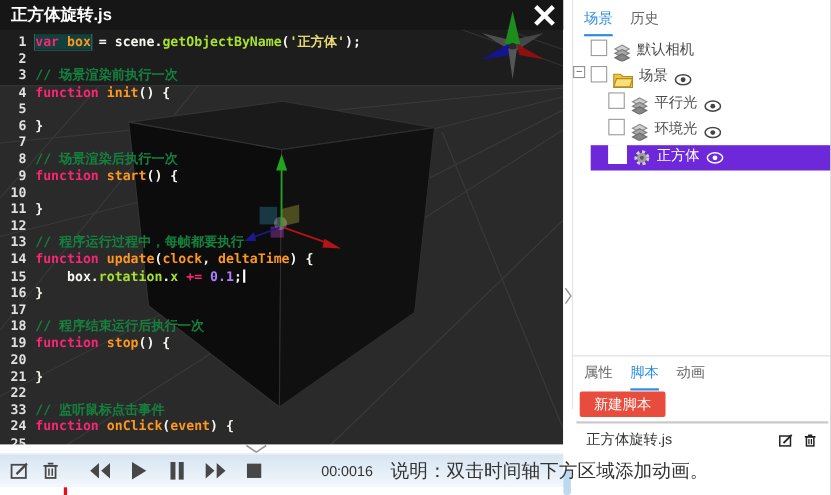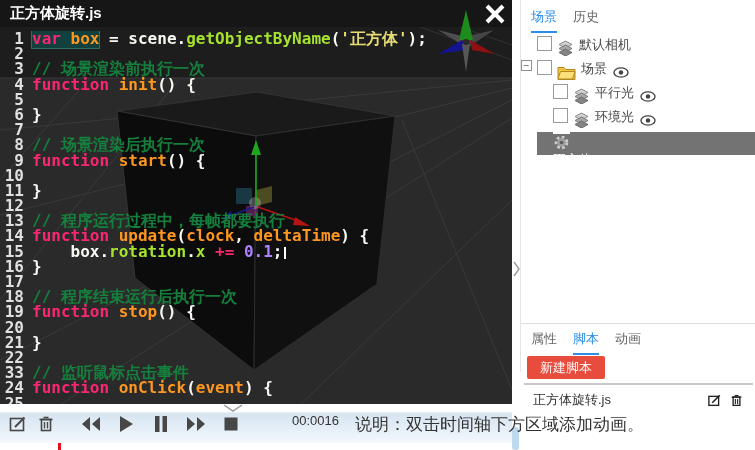--- a/index.html
+++ b/index.html
@@ -9,34 +9,34 @@
   
   .viewport{position:absolute;left:0;top:0;width:512px;height:405px;background:#272727;z-index:1;}
   .scene-svg{position:absolute;left:0;top:0;}
 
   
   .editor-titlebar{position:absolute;left:0;top:0;width:512px;height:27px;background:#161616;z-index:3;}
   .editor-title{position:absolute;left:10px;top:4px;font-size:15px;font-weight:bold;color:#fff;}
   .close-btn{position:absolute;left:482px;top:2px;width:26px;height:24px;z-index:6;cursor:pointer;}
   .nav-gizmo{position:absolute;left:432px;top:4px;z-index:4;}
   .code-overlay{position:absolute;left:0;top:31px;width:484px;height:374px;overflow:hidden;z-index:5;
-                font-family:"DejaVu Sans Mono","DejaVu Sans",monospace;font-size:16px;font-weight:bold;}
+                font-family:"DejaVu Sans Mono","DejaVu Sans",monospace;font-size:12px;font-weight:bold;}
   .code-line{white-space:pre;height:15.2px;line-height:15.2px;}
   .ln{display:inline-block;width:24px;text-align:right;padding-right:8px;color:#e0e0e0;}
   .sk{color:#f92672}.sf{color:#fd971f}.sm{color:#a6e22e}.ss{color:#e6db74}
   .sc{color:#15803d}.sn{color:#ae81ff}.sp{color:#f8f8f2}
   .selbox{background:#12403c;box-shadow:0 0 0 1px #2e6e68;}
   .cursor{display:inline-block;width:2px;height:12px;background:#fff;vertical-align:-2px;margin-left:1px;}
 
   
   .collapse-strip{position:absolute;left:0;top:404px;width:512px;height:8px;background:#fff;z-index:6;}
   .collapse-chevron{position:absolute;left:222px;top:403px;z-index:7;}
   .toolbar{position:absolute;left:0;top:412px;width:512px;height:31px;z-index:6;
            background:linear-gradient(#d6e4f1,#f3f8fc);border-top:1px solid #e8eef5;
-           display:flex;align-items:flex-start;padding-left:8px;box-sizing:border-box;}
+           display:flex;align-items:center;padding-left:8px;box-sizing:border-box;}
   .tb-icon{width:22px;height:22px;display:flex;align-items:center;justify-content:center;color:#474747;cursor:pointer;}
   .tb-div{width:1px;height:26px;background:#c3ccd6;margin:0 10px;}
   .pb-group{display:flex;align-items:center;gap:13px;margin-left:4px;}
   .tb-time{font-size:13px;color:#333;margin-left:10px;white-space:nowrap;}
   .tb-hint{font-size:17px;color:#333;margin-left:16px;white-space:nowrap;}
   .bottom-white{position:absolute;left:0;top:443px;width:512px;height:7px;background:#fff;z-index:6;}
   .playhead{position:absolute;left:58px;top:443px;width:3px;height:7px;background:#e60f1e;z-index:7;}
 
   
   .right-strip{position:absolute;left:512px;top:0;width:8px;height:450px;background:#fff;z-index:2;}
@@ -44,21 +44,21 @@
   .strip-scroll{position:absolute;left:512px;top:427px;width:7px;height:23px;background:#bcd9f0;border-radius:3px;z-index:3;}
 
   
   .right-panel{position:absolute;left:520px;top:0;width:235px;height:372px;background:#fff;
                border-left:1px solid #e3e3e3;box-sizing:border-box;z-index:2;}
   .tabs{position:absolute;left:10px;display:flex;gap:16px;}
   .tab{font-size:13px;color:#666;padding-bottom:5px;cursor:pointer;}
   .tab.active{color:#2b8ce8;border-bottom:2px solid #2b8ce8;}
   .tree{position:absolute;left:0;top:36px;right:0;}
   .tree-row{display:flex;height:24px;font-size:13px;color:#4a4a4a;cursor:pointer;}
-  .tree-row.sel{background:#737373;color:#fff;height:23px;flex-direction:column;}
+  .tree-row.sel{background:#6d28d9;color:#fff;height:23px;}
   .expander{width:11px;height:11px;border:1px solid #909090;background:#fff;color:#555;font-size:10px;
             line-height:9px;text-align:center;margin-right:5px;box-sizing:border-box;cursor:pointer;}
   .cb{width:15px;height:15px;background:#fff;border:1px solid #9a9a9a;margin-right:5px;box-sizing:border-box;cursor:pointer;}
   .sel .cb{border-color:#fff;width:17px;height:17px;}
   .tree-ico{margin-right:5px;display:flex;align-items:center;}
   .tree-label{margin-right:6px;}
   .eye{display:flex;align-items:center;color:#444;cursor:pointer;}
   .sel .eye{color:#fff;}
   .panel-divider{position:absolute;left:0;top:323px;right:0;height:1px;background:#ddd;}
   .btn-new-script{position:absolute;left:6px;top:356px;height:23px;padding:0 13px;background:#e74c3c;color:#fff;

